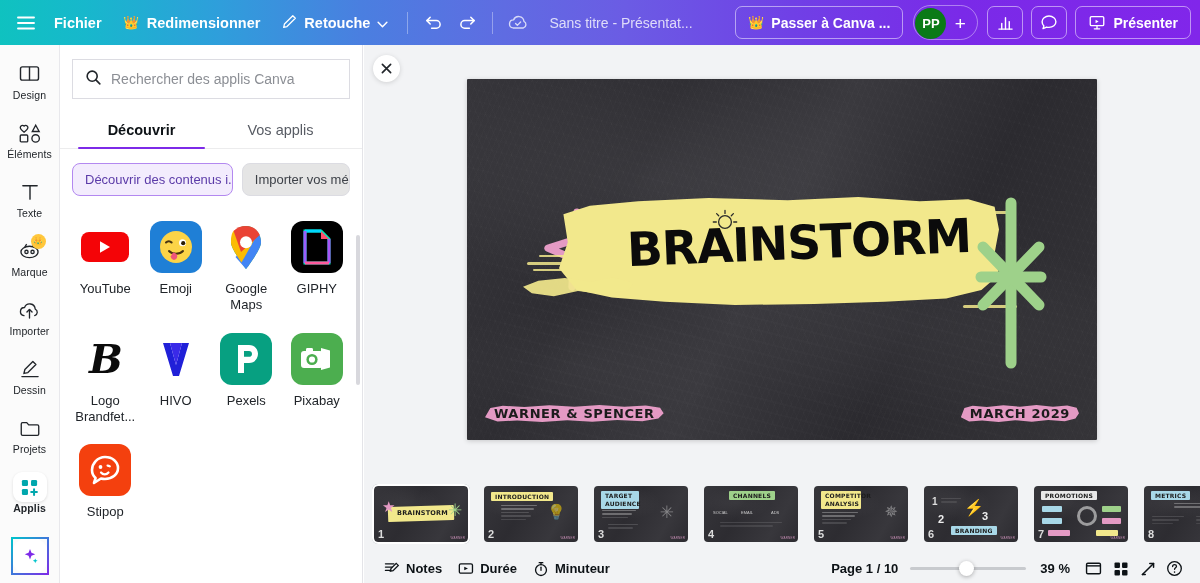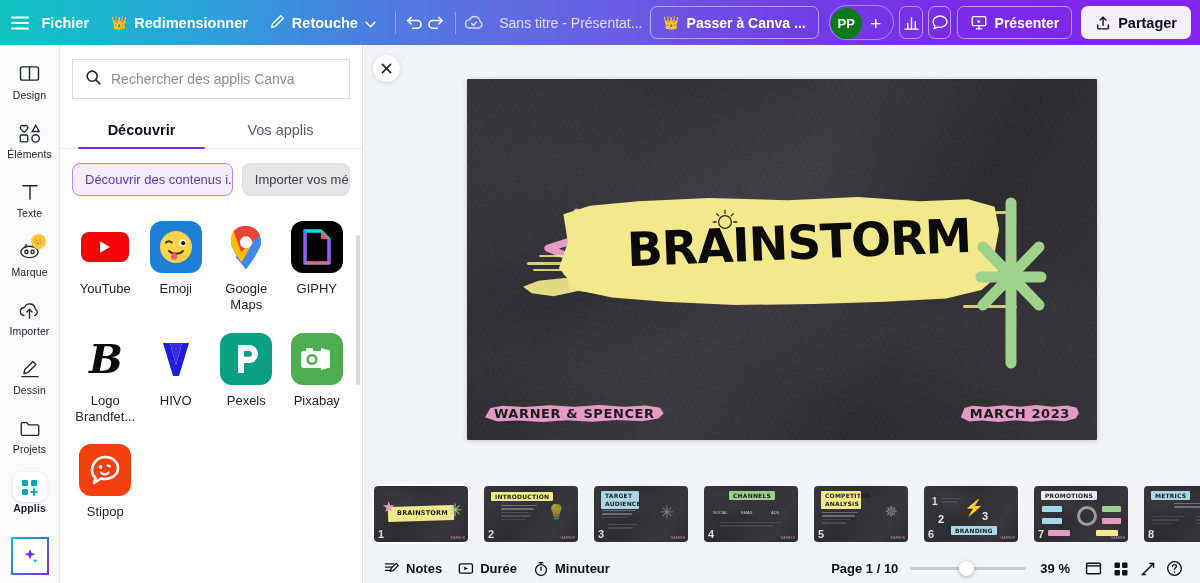--- a/index.html
+++ b/index.html
@@ -393,28 +393,20 @@
     <div style="width:8px"></div>
     <div class="btn-outline">
       <svg width="18" height="17" viewBox="0 0 20 18" fill="none" stroke="#fff" stroke-width="1.5" stroke-linecap="round" stroke-linejoin="round">
         <rect x="2.5" y="2.5" width="15" height="10" rx="1.3"></rect>
         <path d="M10 12.5v3.2"></path>
           <path d="M7 16h6"></path>
         <path d="M8.4 6l3.4 1.9-3.4 1.9z" fill="#fff" stroke="none"></path>
       </svg>
       <span>Présenter</span>
     </div>
-    <div class="btn-share">
-      <svg width="16" height="16" viewBox="0 0 17 17" fill="none" stroke="#0d1216" stroke-width="1.5" stroke-linecap="round" stroke-linejoin="round">
-        <path d="M8.5 11V2.4"></path>
-          <path d="M5.4 5.4l3.1-3 3.1 3"></path>
-        <path d="M2.8 10.5v3.2c0 .6.5 1 1 1h9.4c.6 0 1-.4 1-1v-3.2"></path>
-      </svg>
-      <span>Partager</span>
-    </div>
   </div>
 
   <div class="rail">
 
     <div class="rail-item">
       <div class="rail-icon-box">
         <svg width="21" height="18" viewBox="0 0 22 19" fill="none" stroke="#21252a" stroke-width="1.5">
           <rect x="1.5" y="2" width="19" height="14" rx="2"></rect>
             <path d="M11 2v14"></path>
         </svg>
@@ -690,21 +682,21 @@
           <div class="bulb">
             <svg viewBox="0 0 30 30" fill="none" stroke="#2a2a2a" stroke-width="1.3" stroke-linecap="round">
               <circle cx="15" cy="15" r="6.4"></circle>
               <path d="M15 3.4v3M6.6 6.6l2.1 2.1M23.4 6.6l-2.1 2.1M3.3 15h3M23.7 15h3"></path>
             </svg>
           </div>
 
           <div class="title-text">BRAINSTORM</div>
 
           <div class="tag tag-left">WARNER &amp; SPENCER</div>
-          <div class="tag tag-right">MARCH 2023</div>
+          <div class="tag tag-right">MARCH 2029</div>
         </div>
       </div>
     </div>
 
     <div class="thumbstrip">
 
       <div class="thumb-wrap">
         <div class="thumb selected">
           <div style="position:absolute;left:14px;top:20px;width:66px;height:15px;background:#f2e88c;transform:rotate(-2deg);border-radius:1px;"></div>
           <div style="position:absolute;left:8px;top:14px;width:13px;height:14px;color:#e49ac4;font-size:15px;line-height:13px;">★</div>

